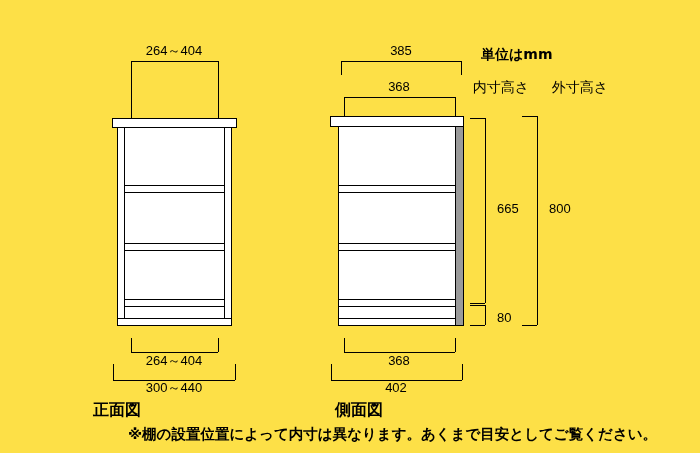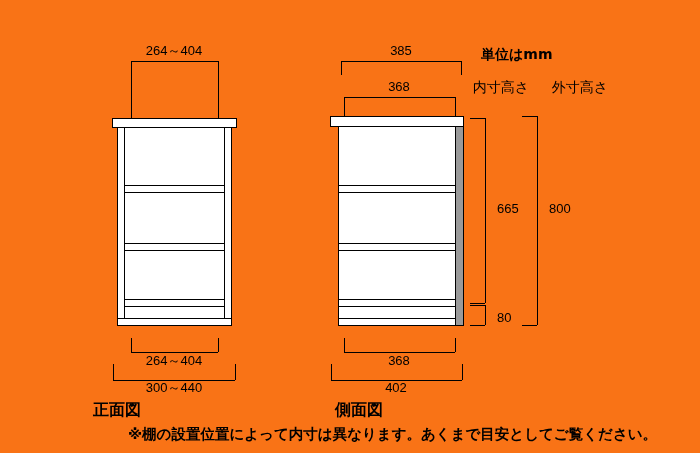--- a/index.html
+++ b/index.html
@@ -8,21 +8,21 @@
     background: #ffffff;
   }
   body {
     font-family: "Liberation Sans", "DejaVu Sans", sans-serif;
     color: #000000;
   }
   #canvas {
     position: relative;
     width: 700px;
     height: 453px;
-    background: #f97316;
+    background: #fde047;
     overflow: hidden;
   }
   svg#drawing {
     position: absolute;
     left: 0;
     top: 0;
     width: 700px;
     height: 453px;
   }
   .dim-text {

